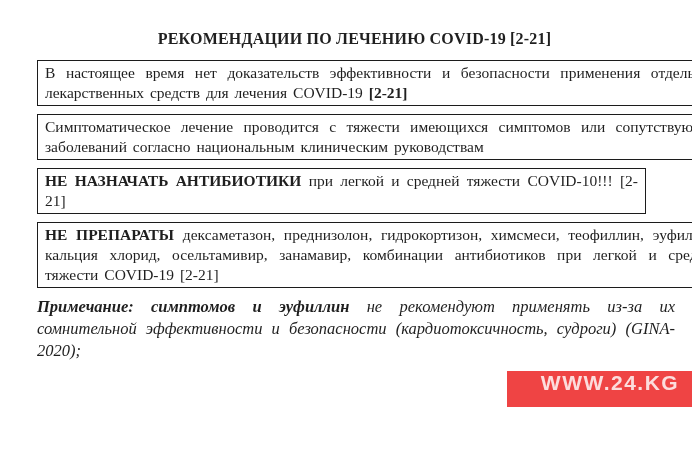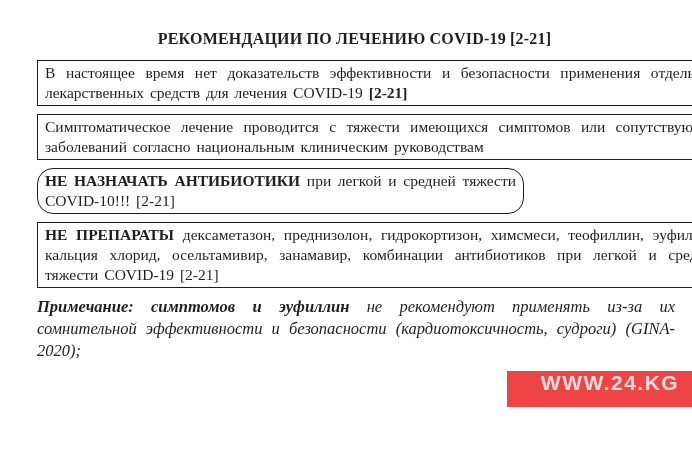--- a/index.html
+++ b/index.html
@@ -39,21 +39,21 @@
     border: 1.5px solid #1c1c1c;
     padding: 2px 7px;
     margin-top: 8px;
     font-size: 15.5px;
     line-height: 20px;
     text-align: justify;
     word-spacing: 2px;
     background: transparent;
   }
   .box.first { margin-top: 12px; }
-  .box.narrow { width: 487px; border-radius: 16px; }
+  .box.narrow { width: 609px; }
   .bold { font-weight: bold; }
   .note {
     box-sizing: border-box;
     width: 638px;
     margin: 8px 17px 0 37px;
     font-style: italic;
     font-size: 16.5px;
     line-height: 22px;
     text-align: justify;
     word-spacing: 2.5px;

